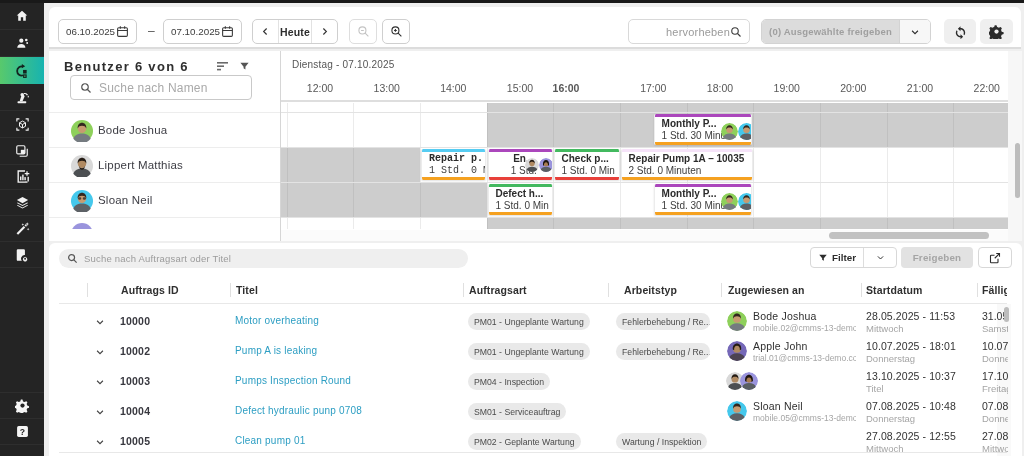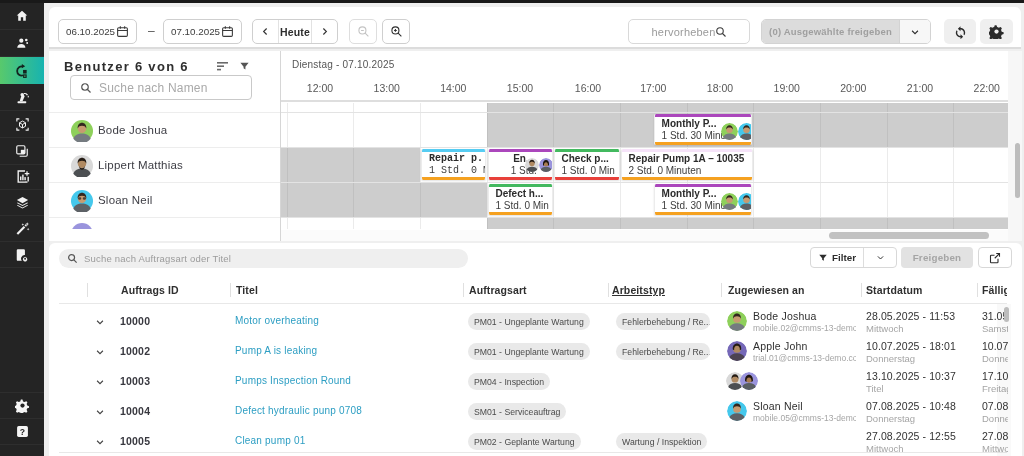--- a/index.html
+++ b/index.html
@@ -200,21 +200,21 @@
         <path d="M15 15l6 6M7.5 10h5"></path>
       </svg>
   </div>
   <div class="btn" style="left:333px; width:28px; justify-content:center;">
     <svg width="13" height="13" viewBox="0 0 24 24" fill="none" stroke="#2e2e2e" stroke-width="2">
         <circle cx="10" cy="10" r="6.5"></circle>
         <path d="M15 15l6 6M7.5 10h5M10 7.5v5"></path>
       </svg>
   </div>
 
-  <div class="btn" style="left:579px; width:122px; padding-left:8px; justify-content:center; border-color:#d9d9d9;">
+  <div class="btn" style="left:579px; width:122px; padding-left:8px; justify-content:flex-end; border-color:#d9d9d9;">
     <span style="font-size:11px; color:#9a9a9a; letter-spacing:0.2px;">hervorheben</span>
     <svg width="12" height="12" viewBox="0 0 24 24" fill="none" stroke="#3a3a3a" stroke-width="2.2" style="margin-right:7px;">
         <circle cx="10" cy="10" r="6.5"></circle>
         <path d="M15 15l6 6"></path>
       </svg>
   </div>
 
   <div class="abs" style="left:712px; top:12px; width:170px; height:25px; border:1px solid #d3d3d3; border-radius:5px; display:flex; overflow:hidden;">
     <div style="width:137px; background:#dcdcdc; display:flex; align-items:center; justify-content:center; font-size:9.5px; font-weight:bold; color:#9f9f9f; letter-spacing:0.2px;">(0) Ausgewählte freigeben</div>
     <div style="flex:1; background:#f7f7f7; border-left:1px solid #d3d3d3; display:flex; align-items:center; justify-content:center;">
@@ -293,21 +293,21 @@
       </svg>
   </div>
 
   <div class="abs" style="left:231px; top:0; width:1px; height:190px; background:#d6d6d6;"></div>
 
   <div class="abs" style="left:243px; top:8px; font-size:10px; color:#555; letter-spacing:0.2px;">Dienstag - 07.10.2025</div>
   <div class="hourlab" style="left:241px;">12:00</div>
   <div class="hourlab" style="left:307.7px;">13:00</div>
   <div class="hourlab" style="left:374.3px;">14:00</div>
   <div class="hourlab" style="left:441px;">15:00</div>
-  <div class="hourlab" style="left:509px;">16:00</div>
+  <div class="hourlab" style="left:487px;font-weight:bold;">16:00</div>
   <div class="hourlab" style="left:574.3px;">17:00</div>
   <div class="hourlab" style="left:641px;">18:00</div>
   <div class="hourlab" style="left:707.7px;">19:00</div>
   <div class="hourlab" style="left:774.3px;">20:00</div>
   <div class="hourlab" style="left:841px;">21:00</div>
   <div class="hourlab" style="left:907.7px;">22:00</div>
 
   <div class="abs" style="left:232px; top:49px; width:727px; height:2px; background:#dedede;"></div>
 
   <div class="gcell" style="left:438px; top:52px; width:521px; height:9px;"></div>
@@ -446,21 +446,21 @@
   <div class="abs" style="left:929px; top:4px; width:34px; height:21px; border:1px solid #d8d8d8; border-radius:4px; display:flex; align-items:center; justify-content:center;">
     <svg width="12" height="12" viewBox="0 0 24 24" fill="none" stroke="#2b2b2b" stroke-width="2.2">
         <path d="M18 13.5V20a1.5 1.5 0 0 1-1.5 1.5h-12A1.5 1.5 0 0 1 3 20V8a1.5 1.5 0 0 1 1.5-1.5H11"></path>
         <path d="M14.5 3H21v6.5M21 3l-9.5 9.5"></path>
       </svg>
   </div>
 
   <div class="th" style="left:72px;">Auftrags ID</div>
   <div class="th" style="left:187px;">Titel</div>
   <div class="th" style="left:420px;">Auftragsart</div>
-  <div class="th" style="left:563px;text-decoration:underline;">Arbeitstyp</div>
+  <div class="th" style="left:575px;">Arbeitstyp</div>
   <div class="th" style="left:679px;">Zugewiesen an</div>
   <div class="th" style="left:817px;">Startdatum</div>
   <div class="th" style="left:933px; width:25px; overflow:hidden; white-space:nowrap;">Fällig da</div>
   <div class="coldiv" style="left:38px;"></div>
   <div class="coldiv" style="left:181px;"></div>
   <div class="coldiv" style="left:414px;"></div>
   <div class="coldiv" style="left:559px;"></div>
   <div class="coldiv" style="left:672px;"></div>
   <div class="coldiv" style="left:812px;"></div>
   <div class="coldiv" style="left:928px;"></div>

